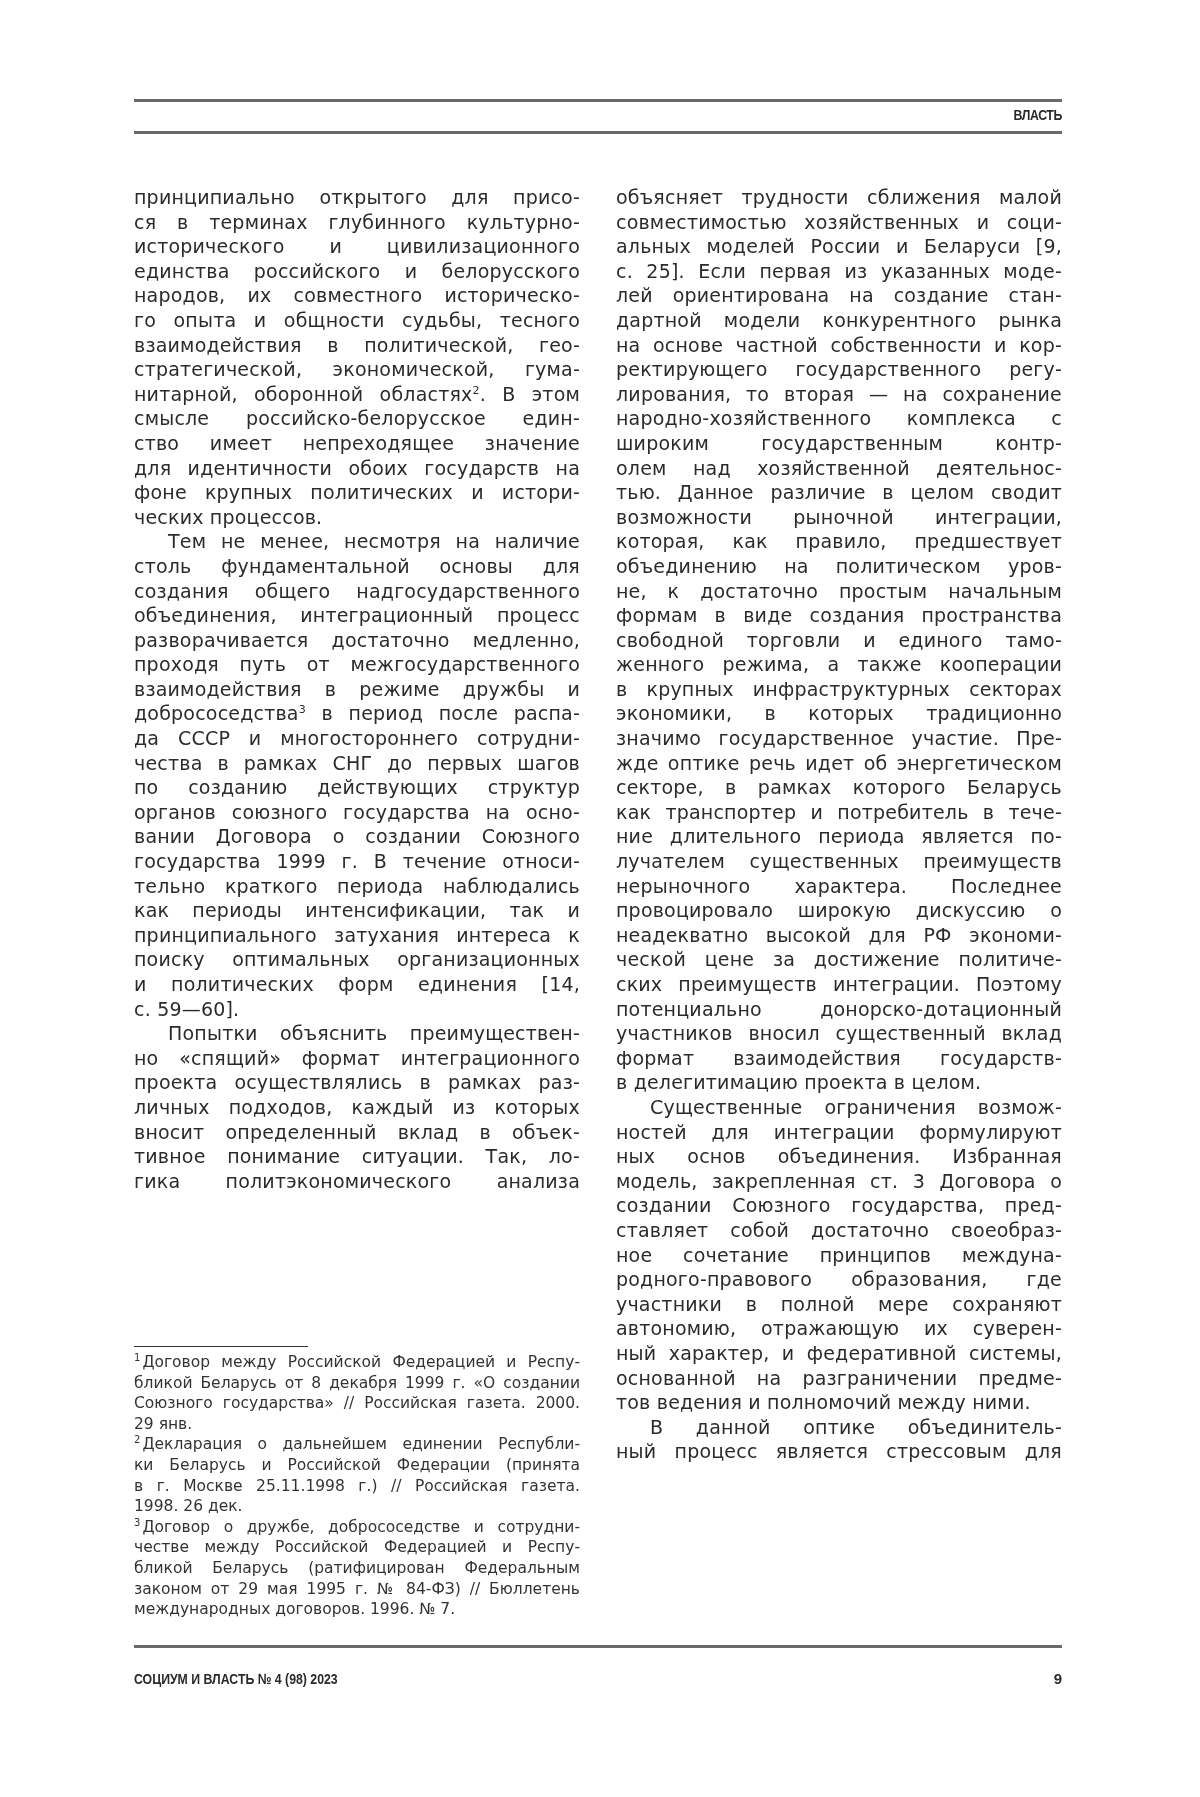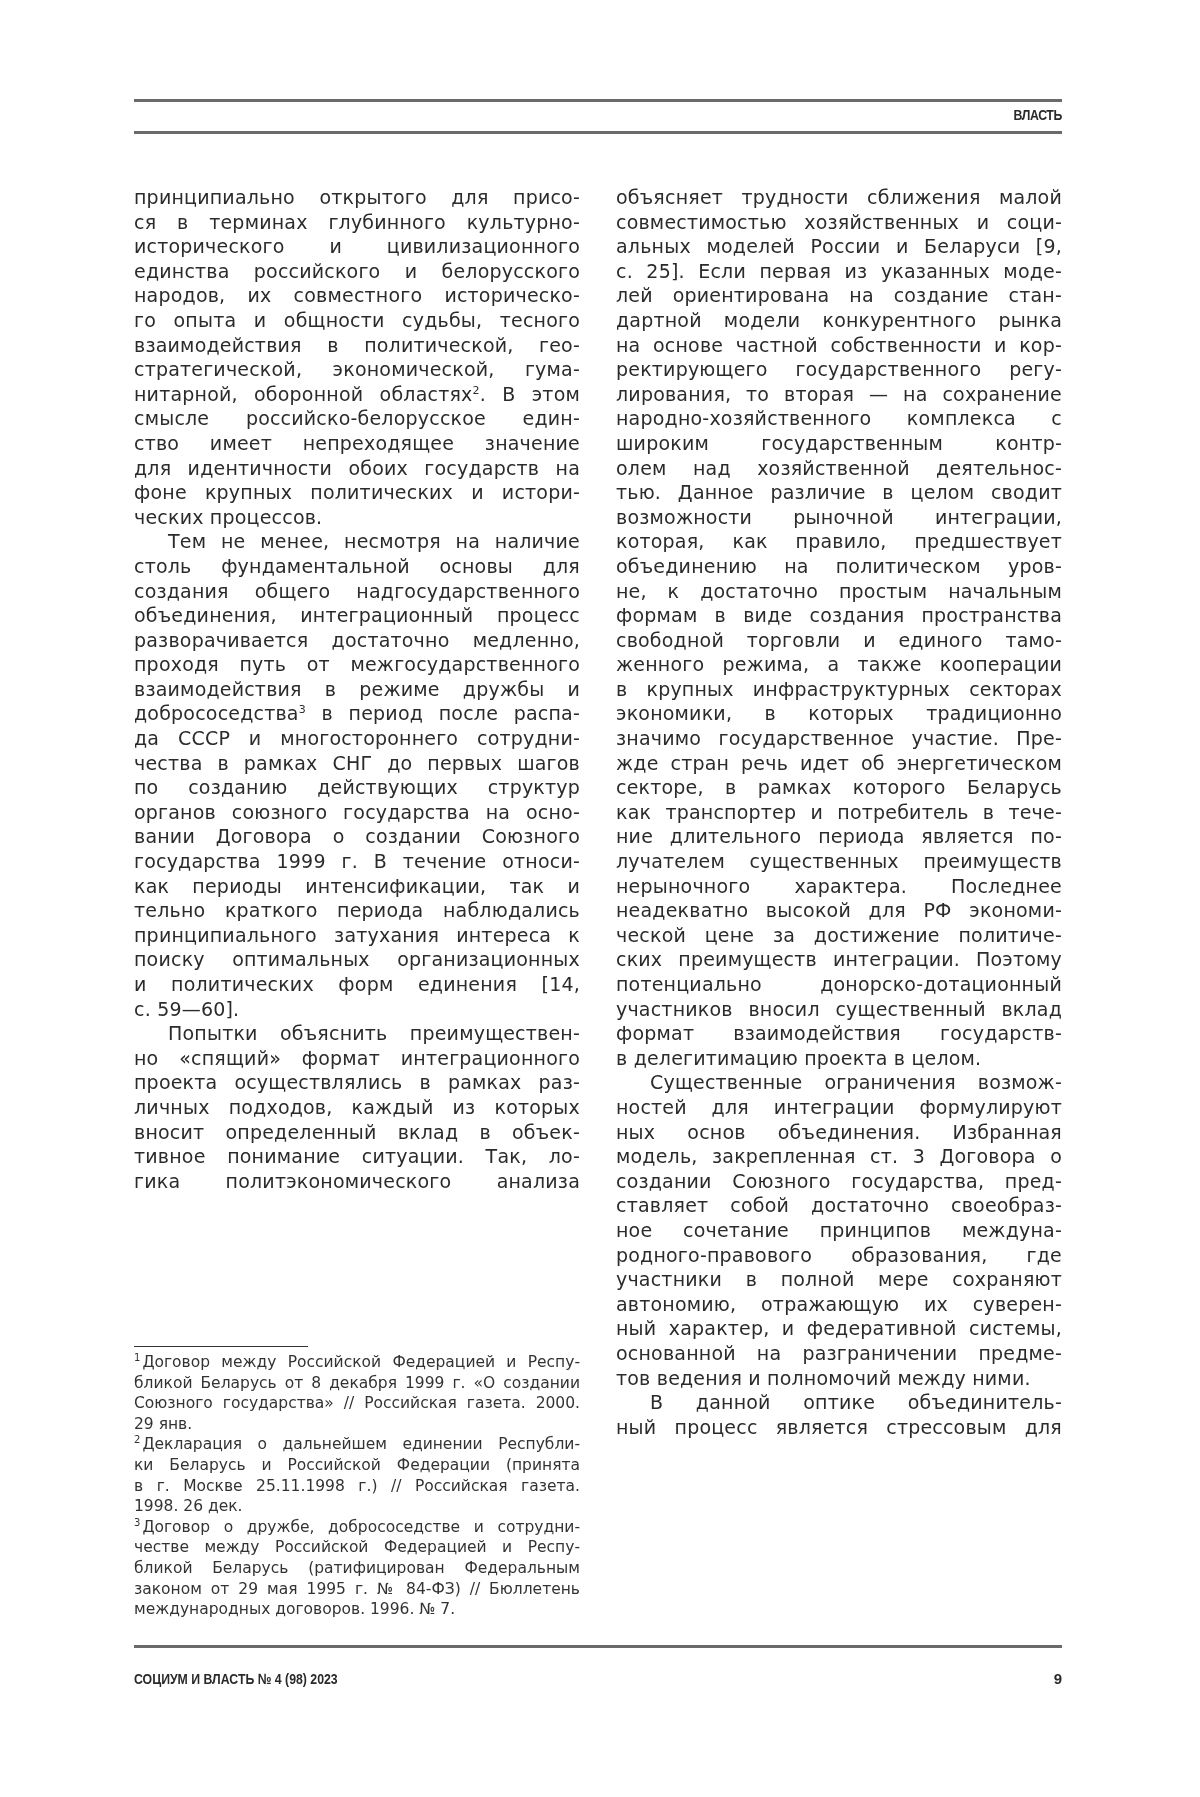--- a/index.html
+++ b/index.html
@@ -58,22 +58,22 @@
     <span class="line"><span>разворачивается достаточно медленно,</span></span>
     <span class="line"><span>проходя путь от межгосударственного</span></span>
     <span class="line"><span>взаимодействия в режиме дружбы и</span></span>
     <span class="line"><span>добрососедства</span><sup>3</sup><span> в период после распа-</span></span>
     <span class="line"><span>да СССР и многостороннего сотрудни-</span></span>
     <span class="line"><span>чества в рамках СНГ до первых шагов</span></span>
     <span class="line"><span>по созданию действующих структур</span></span>
     <span class="line"><span>органов союзного государства на осно-</span></span>
     <span class="line"><span>вании Договора о создании Союзного</span></span>
     <span class="line"><span>государства 1999 г. В течение относи-</span></span>
+    <span class="line"><span>тельно краткого периода наблюдались</span></span>
     <span class="line"><span>как периоды интенсификации, так и</span></span>
-    <span class="line"><span>тельно краткого периода наблюдались</span></span>
     <span class="line"><span>принципиального затухания интереса к</span></span>
     <span class="line"><span>поиску оптимальных организационных</span></span>
     <span class="line"><span>и политических форм единения [14,</span></span>
     <span class="line last"><span>с. 59—60].</span></span>
     <span class="line indent"><span>Попытки объяснить преимуществен-</span></span>
     <span class="line"><span>но «спящий» формат интеграционного</span></span>
     <span class="line"><span>проекта осуществлялись в рамках раз-</span></span>
     <span class="line"><span>личных подходов, каждый из которых</span></span>
     <span class="line"><span>вносит определенный вклад в объек-</span></span>
     <span class="line"><span>тивное понимание ситуации. Так, ло-</span></span>
@@ -96,26 +96,27 @@
     <span class="line"><span>возможности рыночной интеграции,</span></span>
     <span class="line"><span>которая, как правило, предшествует</span></span>
     <span class="line"><span>объединению на политическом уров-</span></span>
     <span class="line"><span>не, к достаточно простым начальным</span></span>
     <span class="line"><span>формам в виде создания пространства</span></span>
     <span class="line"><span>свободной торговли и единого тамо-</span></span>
     <span class="line"><span>женного режима, а также кооперации</span></span>
     <span class="line"><span>в крупных инфраструктурных секторах</span></span>
     <span class="line"><span>экономики, в которых традиционно</span></span>
     <span class="line"><span>значимо государственное участие. Пре-</span></span>
-    <span class="line"><span>жде стран речь идет об энергетическом</span></span>
+    <span class="line"><span>жде оптике речь идет об энергетическом</span></span>
     <span class="line"><span>секторе, в рамках которого Беларусь</span></span>
     <span class="line"><span>как транспортер и потребитель в тече-</span></span>
     <span class="line"><span>ние длительного периода является по-</span></span>
     <span class="line"><span>лучателем существенных преимуществ</span></span>
     <span class="line"><span>нерыночного характера. Последнее</span></span>
+    <span class="line"><span>провоцировало широкую дискуссию о</span></span>
     <span class="line"><span>неадекватно высокой для РФ экономи-</span></span>
     <span class="line"><span>ческой цене за достижение политиче-</span></span>
     <span class="line"><span>ских преимуществ интеграции. Поэтому</span></span>
     <span class="line"><span>потенциально донорско-дотационный</span></span>
     <span class="line"><span>участников вносил существенный вклад</span></span>
     <span class="line"><span>формат взаимодействия государств-</span></span>
     <span class="line last"><span>в делегитимацию проекта в целом.</span></span>
     <span class="line indent"><span>Существенные ограничения возмож-</span></span>
     <span class="line"><span>ностей для интеграции формулируют</span></span>
     <span class="line"><span>ных основ объединения. Избранная</span></span>

